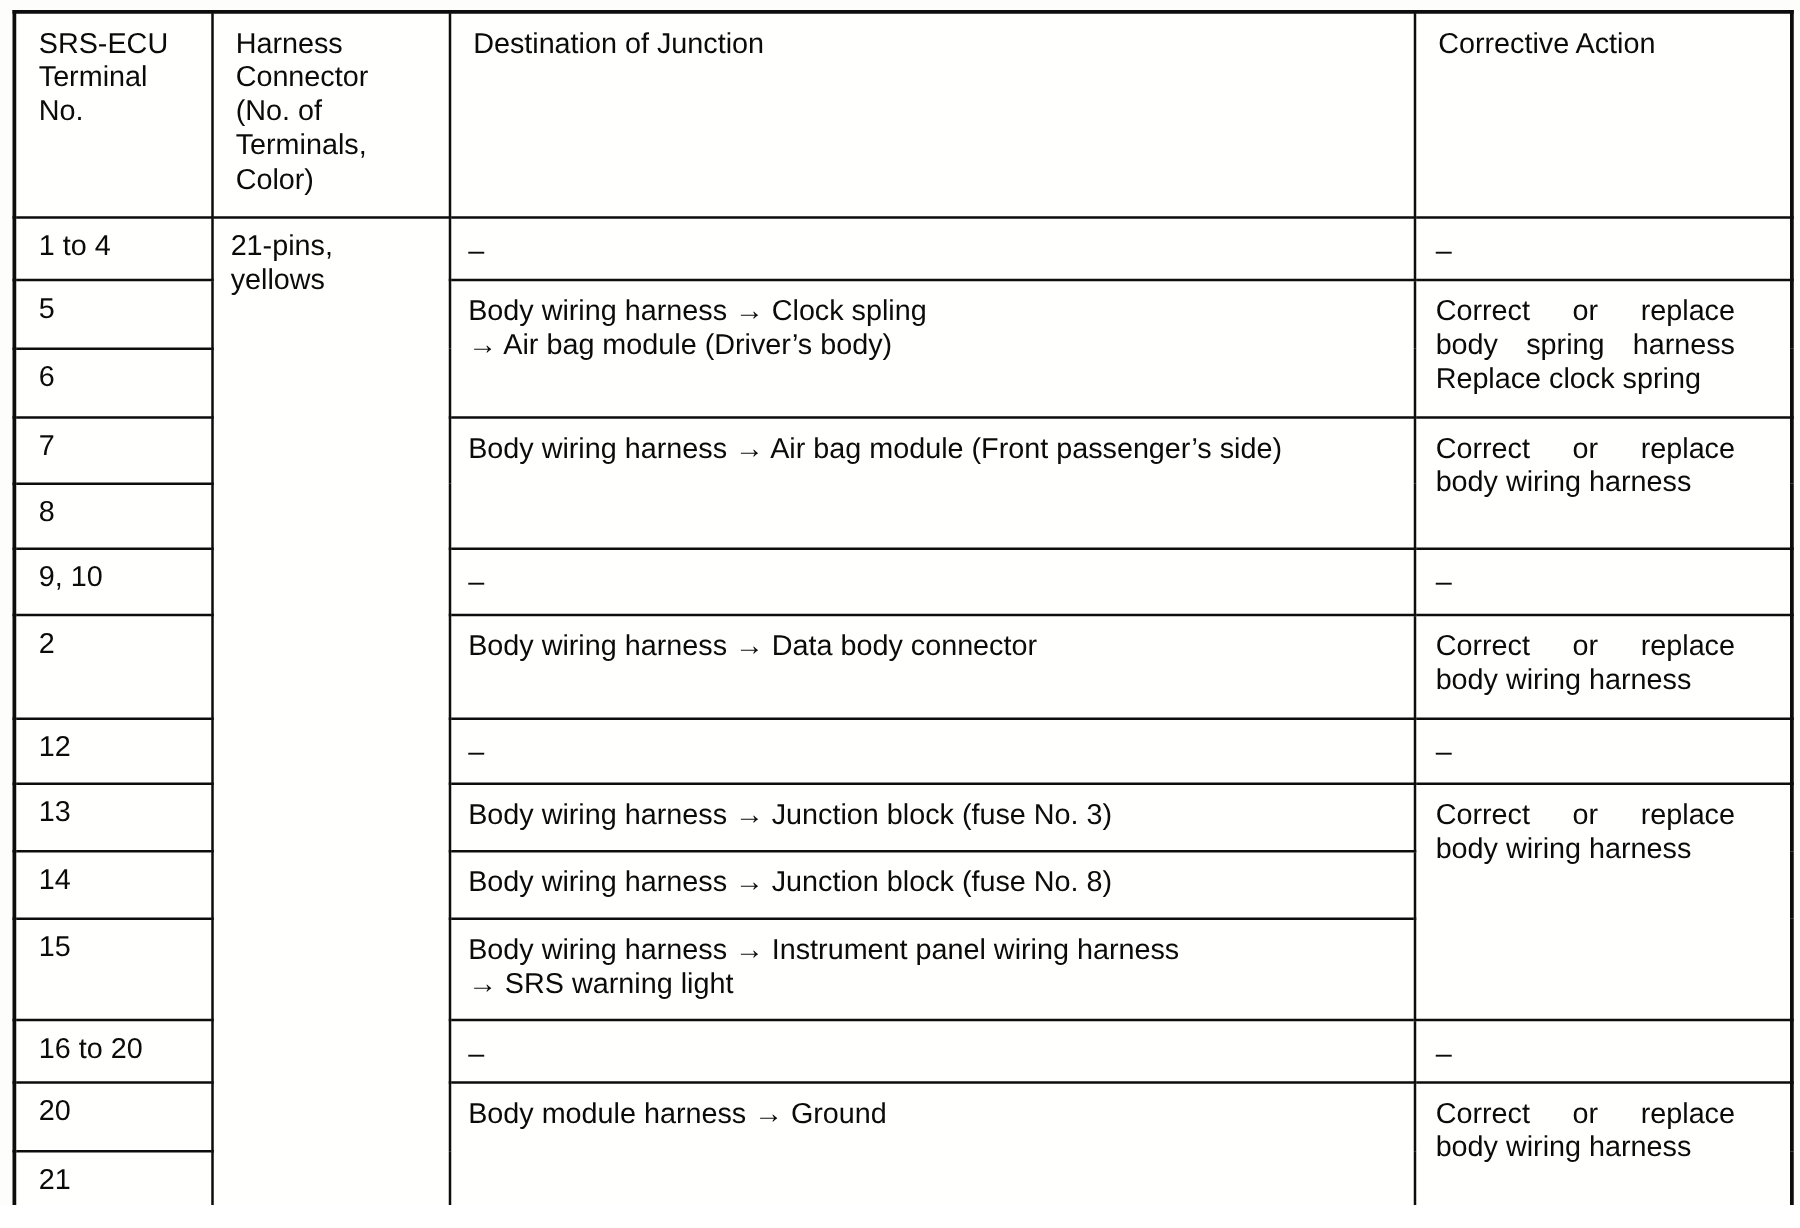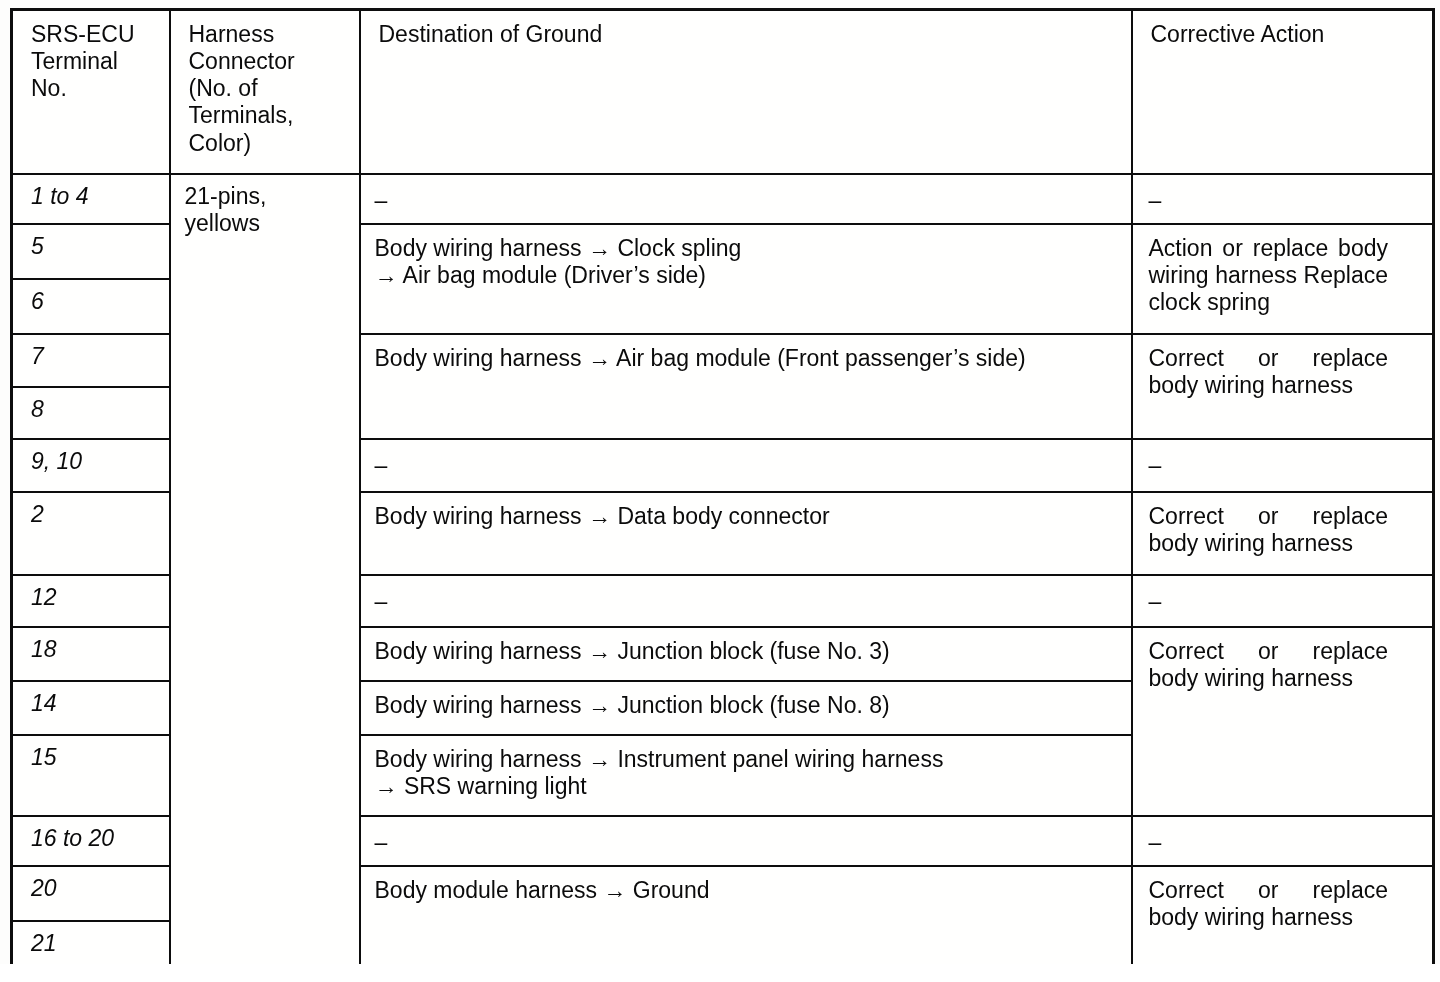--- a/index.html
+++ b/index.html
@@ -35,21 +35,20 @@
     line-height: 1.18;
     font-weight: normal;
     text-align: left;
     overflow: hidden;
   }
   th {
     padding: 10px 10px 10px 18px;
   }
   td.terminal {
     padding: 8px 4px 4px 18px;
-    font-style: italic;
   }
   td.connector {
     padding: 8px 8px 8px 14px;
   }
   td.destination {
     padding: 10px 10px 6px 14px;
   }
   td.action {
     padding: 10px 44px 6px 16px;
     text-align: justify;
@@ -73,37 +72,37 @@
     <tbody>
         <tr style="height:164px">
       <th>SRS-ECU
 Terminal
 No.</th>
       <th>Harness
 Connector
 (No. of
 Terminals,
 Color)</th>
-      <th>Destination of Ground</th>
+      <th>Destination of Junction</th>
       <th>Corrective Action</th>
     </tr>
 
     <tr style="height:50px">
       <td class="terminal">1 to 4</td>
       <td class="connector" rowspan="14">21-pins,
 yellows</td>
       <td class="destination dash">–</td>
       <td class="action dash">–</td>
     </tr>
 
     <tr style="height:55px">
       <td class="terminal">5</td>
       <td class="destination" rowspan="2">Body wiring harness →  Clock spling
-→ Air bag module (Driver’s side)</td>
-      <td class="action" rowspan="2">Action or replace body wiring harness Replace clock spring</td>
+→ Air bag module (Driver’s body)</td>
+      <td class="action" rowspan="2">Correct or replace body spring harness Replace clock spring</td>
     </tr>
 
     <tr style="height:55px">
       <td class="terminal">6</td>
     </tr>
 
     <tr style="height:53px">
       <td class="terminal">7</td>
       <td class="destination" rowspan="2">Body wiring harness → Air bag module (Front passenger’s side)</td>
       <td class="action" rowspan="2">Correct or replace body wiring harness</td>
@@ -125,21 +124,21 @@
       <td class="action">Correct or replace body wiring harness</td>
     </tr>
 
     <tr style="height:52px">
       <td class="terminal">12</td>
       <td class="destination dash">–</td>
       <td class="action dash">–</td>
     </tr>
 
     <tr style="height:54px">
-      <td class="terminal">18</td>
+      <td class="terminal">13</td>
       <td class="destination">Body wiring harness →  Junction block (fuse No. 3)</td>
       <td class="action" rowspan="3">Correct or replace body wiring harness</td>
     </tr>
 
     <tr style="height:54px">
       <td class="terminal">14</td>
       <td class="destination">Body wiring harness →  Junction block (fuse No. 8)</td>
     </tr>
 
     <tr style="height:81px">

